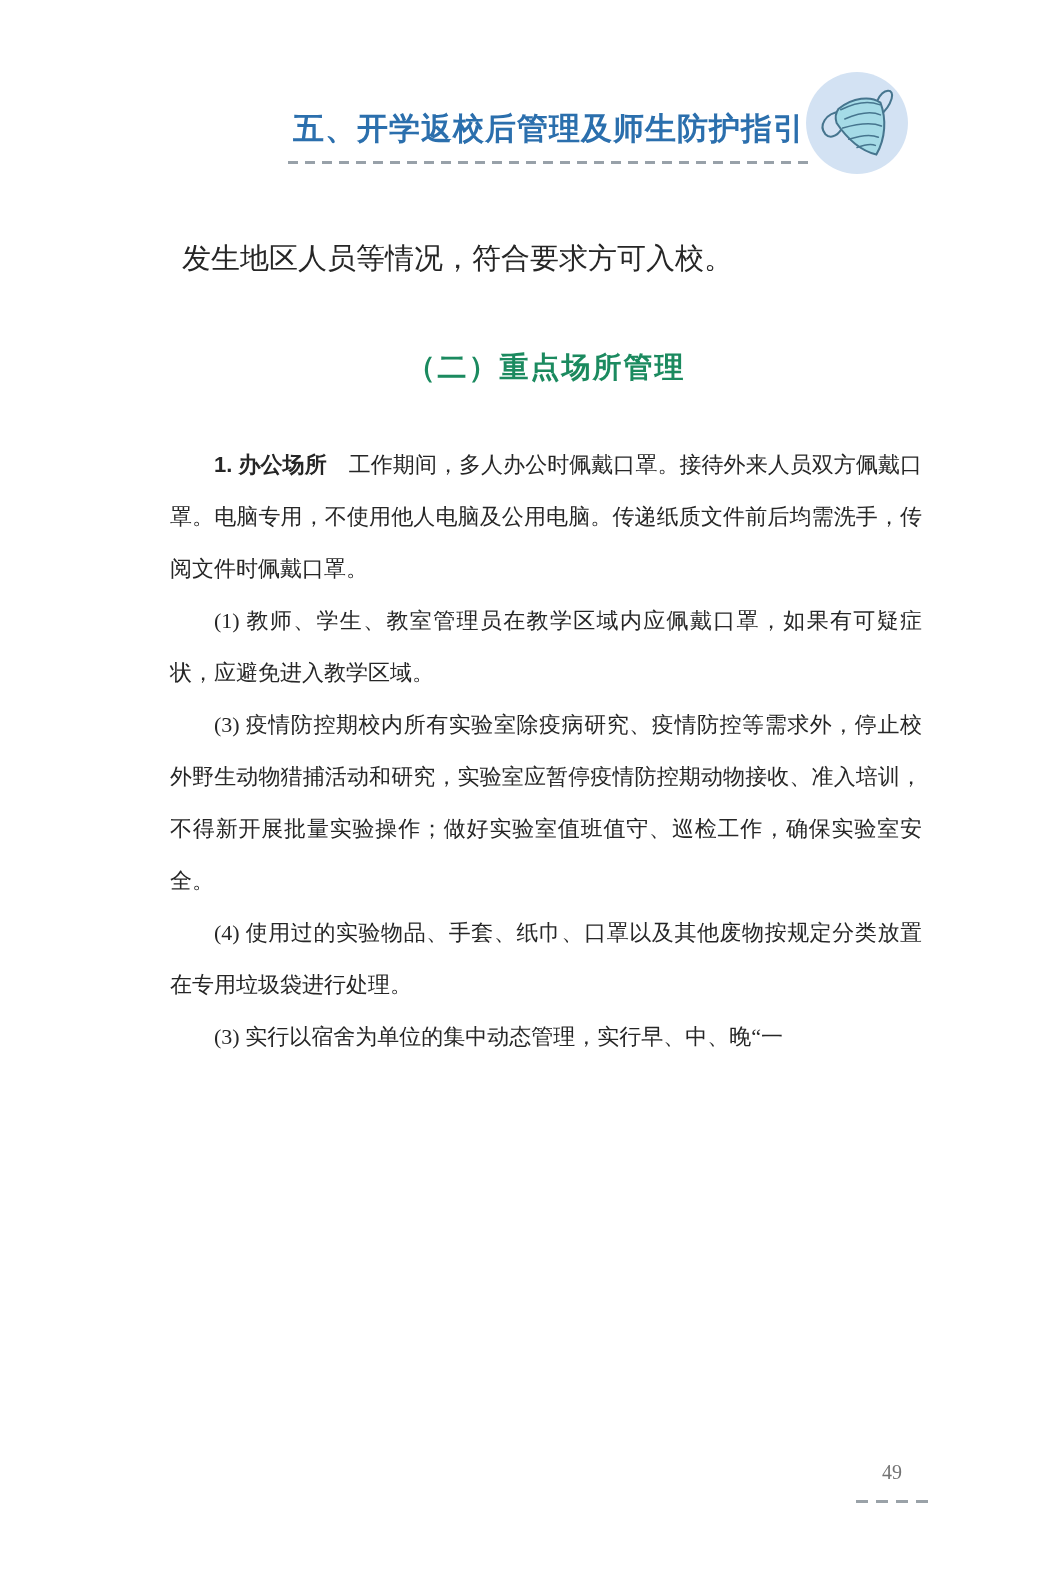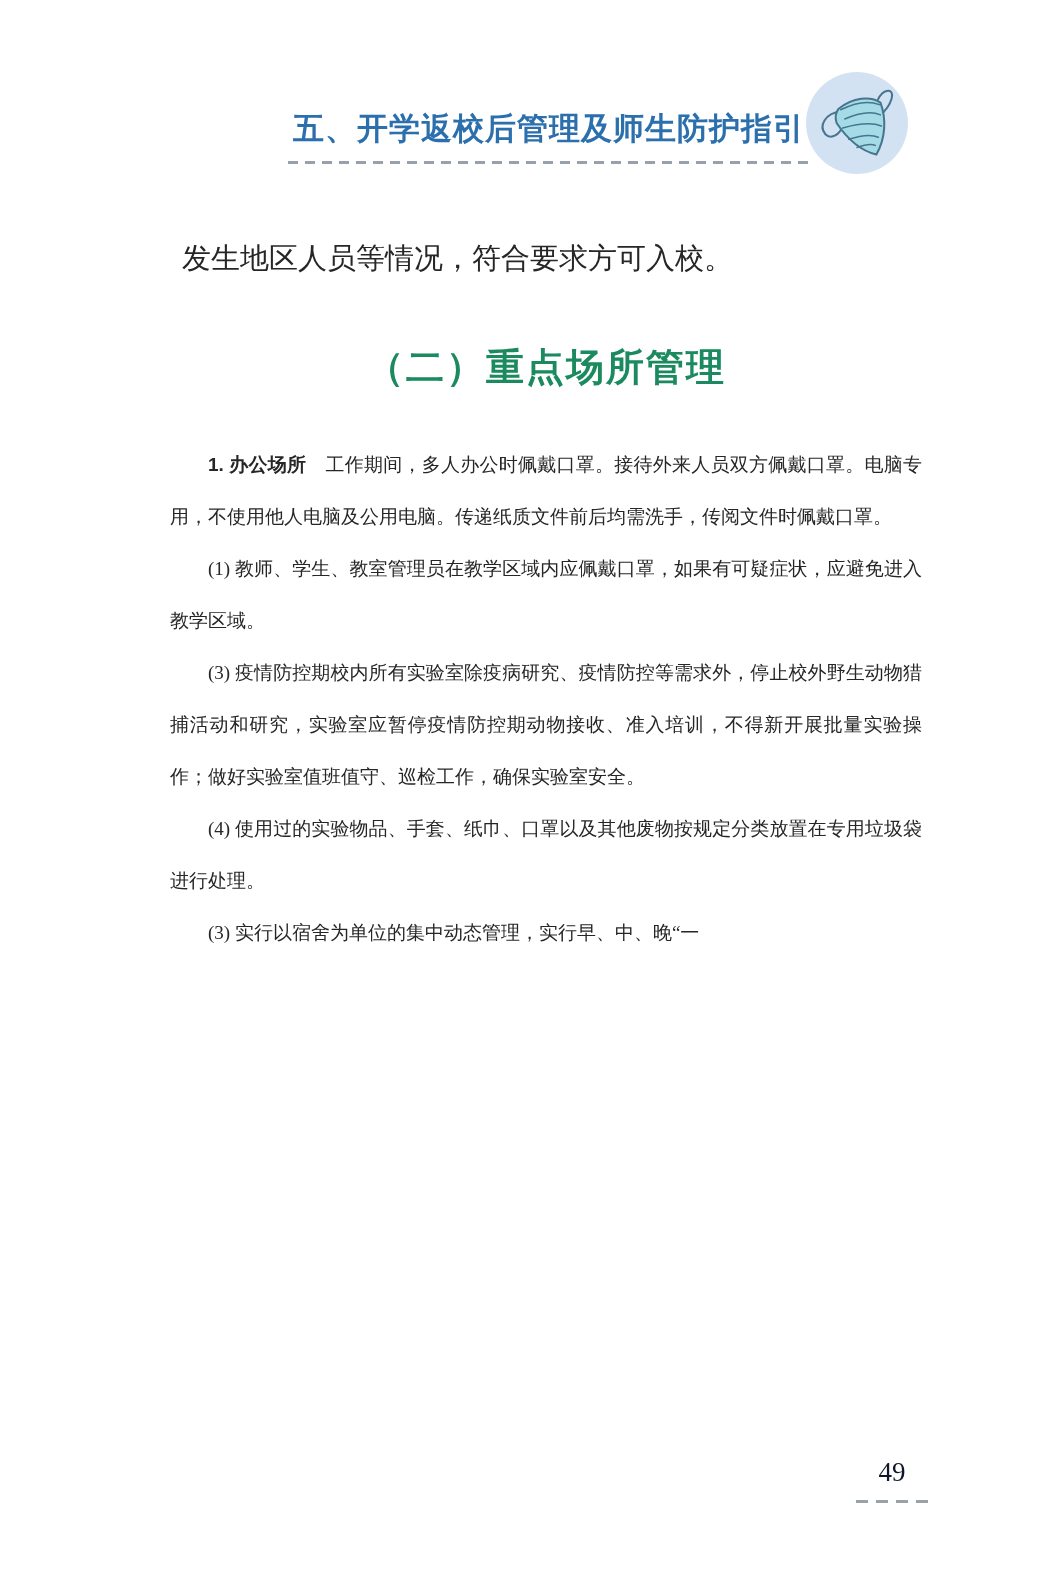--- a/index.html
+++ b/index.html
@@ -53,50 +53,50 @@
     margin: 12px;
     font-size: 29px;
     line-height: 52px;
     text-align: justify;
     text-indent: 0;
   }
   .section-heading {
     margin: 56px 0 44px 0;
     font-family: "Liberation Sans", "DejaVu Sans", sans-serif;
     font-weight: 700;
-    font-size: 38px;
+    font-size: 29px;
     line-height: 55px;
     letter-spacing: 2px;
     color: #1b8a5f;
     text-align: center;
   }
   .body-para {
     margin: 0;
-    font-size: 19px;
+    font-size: 22px;
     line-height: 52px;
     text-align: justify;
     text-indent: 2em;
   }
   .para-lead {
     font-family: "Liberation Sans", "DejaVu Sans", sans-serif;
     font-weight: 700;
   }
 
   
   .footer-pg {
     position: absolute;
     top: 1456px;
     left: 856px;
     width: 72px;
     text-align: center;
   }
   .page-num {
-    font-size: 27px;
+    font-size: 20px;
     line-height: 32px;
-    color: #0f172a;
+    color: #737373;
   }
   .page-dashes {
     margin-top: 12px;
     height: 3px;
     background: repeating-linear-gradient(90deg, #9aa2a8 0 12px, transparent 12px 20px);
   }
 </style>
 </head>
 <body>
 

